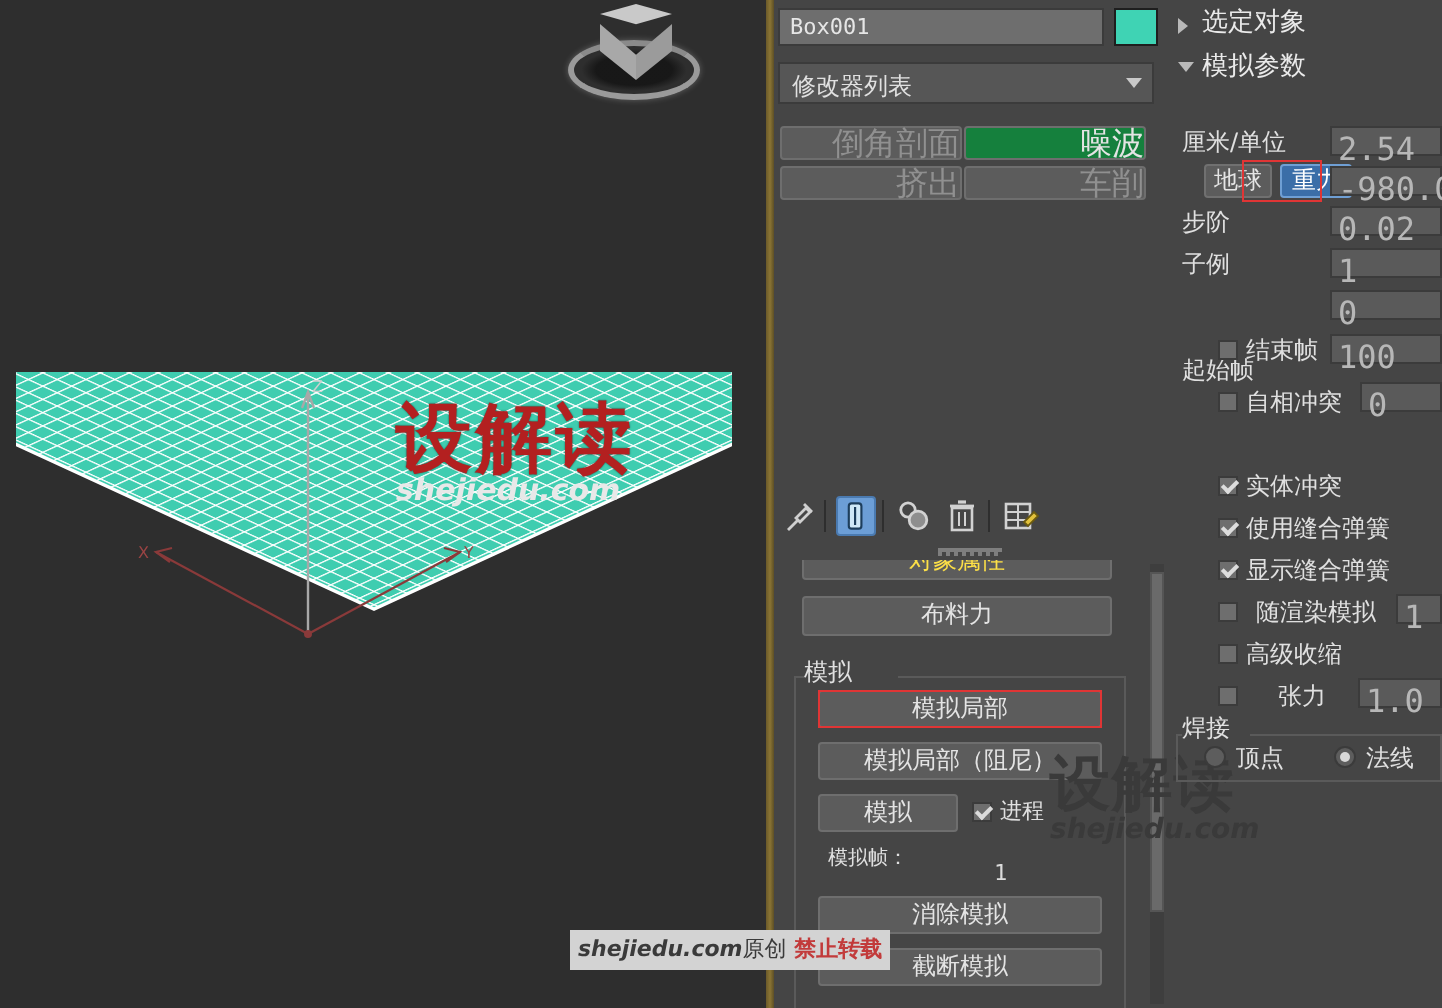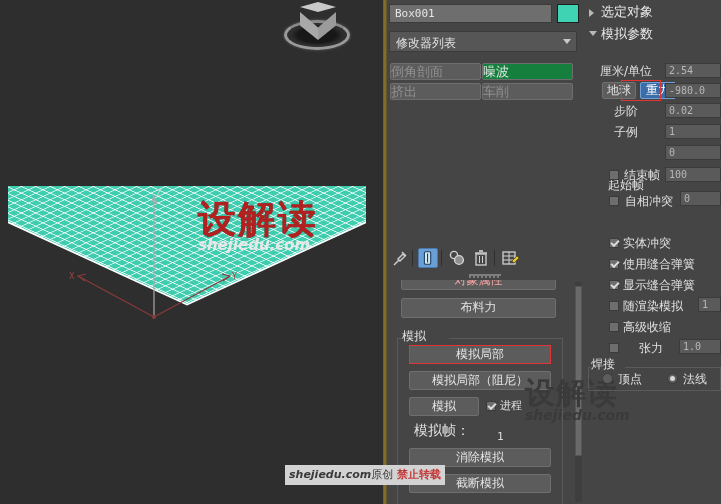--- a/index.html
+++ b/index.html
@@ -123,21 +123,21 @@
     position:absolute; right:5px; top:7px; width:0;height:0;
     border-left:4px solid transparent;border-right:4px solid transparent;
     border-top:5px solid #c9c9c9;
   }
   .modbtn-grid {
     position:absolute; left:3px; top:63px; width:188px;
   }
   .modbtn {
     display:inline-block; width:91px; height:17px; margin:0 1px 3px 0;
     background:#5c5c5c; border:1px solid #6e6e6e; border-radius:2px;
-    text-align:left; font-size:13px; line-height:15px;
+    text-align:right; font-size:16px; line-height:15px;
     color:#909090;
   }
   .modbtn.enabled { color:#e4e4e4; background:#15803d; }
 
   .stack {
     position:absolute; left:3px; top:113px; width:188px; height:130px;
     background:#4a4a4a; border:1px solid #333;
   }
   .stack-row {
     position:relative; height:15px; font-family:"DejaVu Sans Mono","Liberation Mono",monospace;
@@ -208,25 +208,25 @@
     background:#454545;
   }
   .roll-head {
     position:absolute; left:0; width:138px; height:20px;
     font-size:13px; color:#eaeaea; padding-left:18px; line-height:19px;
   }
   .roll-head .caret { position:absolute; left:6px; top:7px; width:0;height:0; }
   .caret-right { border-top:4px solid transparent;border-bottom:4px solid transparent;border-left:5px solid #b9b9b9; }
   .caret-down  { border-left:4px solid transparent;border-right:4px solid transparent;border-top:5px solid #b9b9b9; }
 
-  .plabel { position:absolute; font-size:12px; color:#e0e0e0; text-align:center; }
+  .plabel { position:absolute; font-size:12px; color:#e0e0e0; text-align:left; }
   .pfield {
     position:absolute; background:#5a5a5a; border:1px solid #3b3b3b;
     color:#b7b7b7; font-family:"DejaVu Sans Mono","Liberation Mono",monospace;
-    font-size:10px; padding:1px 0 0 3px; height:15px;
+    font-size:16px; padding:1px 0 0 3px; height:15px;
   }
   .pbtn2 {
     position:absolute; background:#5c5c5c; border:1px solid #707070; border-radius:2px;
     color:#e4e4e4; text-align:center; font-size:12px;margin-left:17px;
   }
   .pbtn2.active { background:#3b6ea8; border:1px solid #6f9fd4; color:#ffffff; }
   .radio {
     position:absolute; width:11px;height:11px;border-radius:50%;
     background:#5d5d5d; border:1px solid #3b3b3b;
   }
@@ -357,38 +357,38 @@
         <line x1="9" y1="4" x2="9" y2="16" stroke="#d2d2d2" stroke-width="1"></line>
         <path d="M12 13 l5 -5 l2 2 l-5 5 z" fill="#e3c23c" stroke="#6b5a10" stroke-width="0.9"></path>
       </svg>
     </div>
 
     <div class="rollout-handle">
       <div class="dots"></div>
     </div>
 
     <div class="panel-scroll">
-      <div class="pbtn" style="left:14px; top:-8px; width:155px; height:18px; line-height:15px; color:#fca5a5;">对象属性</div>
+      <div class="pbtn" style="left:14px; top:-8px; width:155px; height:18px; line-height:15px; color:#fde047;">对象属性</div>
       <div class="pbtn" style="left:14px; top:18px; width:155px; height:20px; line-height:17px;">布料力</div>
 
       <div class="grp-label" style="left:15px; top:48px;">模拟</div>
       <div class="grp-box" style="left:10px; top:58px; width:166px; height:168px;"></div>
       <div style="position:absolute;left:10px;top:58px;width:5px;height:1px;background:#5a5a5a;"></div>
       <div style="position:absolute;left:62px;top:58px;width:114px;height:1px;background:#5a5a5a;"></div>
 
       <div class="pbtn" style="left:22px; top:65px; width:142px; height:19px; line-height:16px;">模拟局部</div>
       <div class="red-box" style="left:22px; top:65px; width:142px; height:19px;"></div>
 
       <div class="pbtn" style="left:22px; top:91px; width:142px; height:19px; line-height:16px;">模拟局部（阻尼）</div>
 
       <div class="pbtn" style="left:22px; top:117px; width:70px; height:19px; line-height:16px;">模拟</div>
       <div class="chk on" style="left:99px; top:121px;"></div>
       <div style="position:absolute;left:113px; top:118px; font-size:11px; color:#e0e0e0;">进程</div>
 
-      <div style="position:absolute;left:27px; top:142px; font-size:14px; color:#e0e0e0;">模拟帧：</div>
+      <div style="position:absolute;left:27px; top:142px; font-size:10px; color:#e0e0e0;">模拟帧：</div>
       <div style="position:absolute;left:110px; top:150px; font-size:11px; color:#dcdcdc; font-family:'DejaVu Sans Mono','Liberation Mono',monospace;">1</div>
 
       <div class="pbtn" style="left:22px; top:168px; width:142px; height:19px; line-height:16px;">消除模拟</div>
       <div class="pbtn" style="left:22px; top:194px; width:142px; height:19px; line-height:16px;">截断模拟</div>
     </div>
 
     <div class="vscroll">
       <div class="thumb"></div>
     </div>
   </div>
@@ -437,21 +437,21 @@
     <div class="chk on" style="left:26px; top:238px;"></div>
     <div class="plabel" style="left:40px; top:235px; width:70px; text-align:left;">实体冲突</div>
 
     <div class="chk on" style="left:26px; top:259px;"></div>
     <div class="plabel" style="left:40px; top:256px; width:98px; text-align:left;">使用缝合弹簧</div>
 
     <div class="chk on" style="left:26px; top:280px;"></div>
     <div class="plabel" style="left:40px; top:277px; width:98px; text-align:left;">显示缝合弹簧</div>
 
     <div class="chk" style="left:26px; top:301px;"></div>
-    <div class="plabel" style="left:40px; top:298px; width:70px; text-align:left;">随渲染模拟</div>
+    <div class="plabel" style="left:40px; top:298px; width:70px; text-align:center;">随渲染模拟</div>
     <div class="pfield" style="left:115px; top:297px; width:23px;">1</div>
 
     <div class="chk" style="left:26px; top:322px;"></div>
     <div class="plabel" style="left:40px; top:319px; width:70px; text-align:left;">高级收缩</div>
 
     <div class="chk" style="left:26px; top:343px;"></div>
     <div class="plabel" style="left:48px; top:340px; width:40px; text-align:center;">张力</div>
     <div class="pfield" style="left:96px; top:339px; width:42px;">1.0</div>
 
     <div class="grp-label" style="left:8px; top:356px;">焊接</div>

